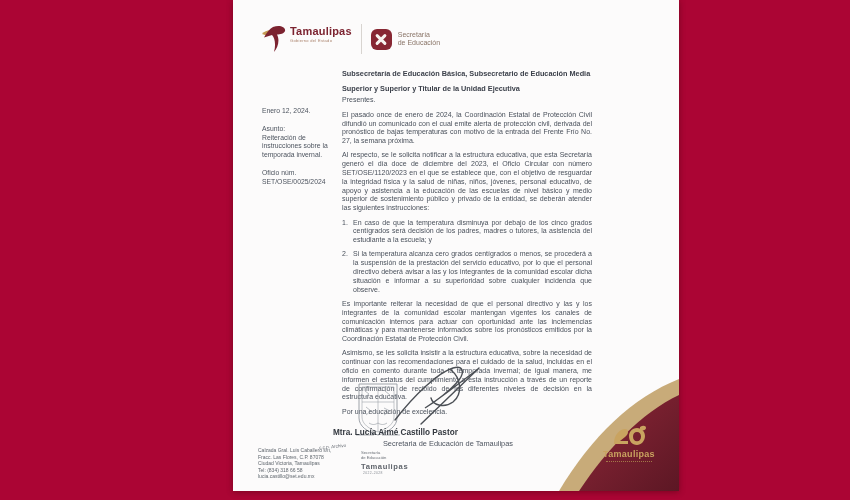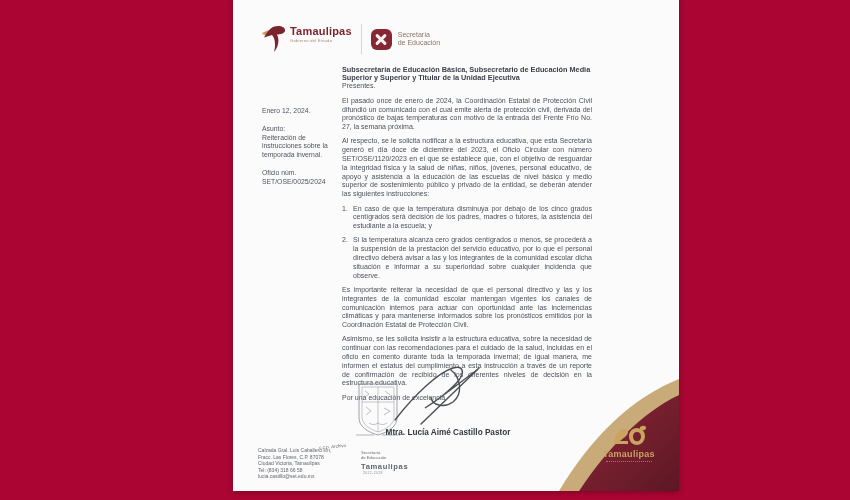--- a/index.html
+++ b/index.html
@@ -25,32 +25,32 @@
   .se-icon { width:21px; height:21px; border-radius:6px; background:#872733; position:relative; flex:0 0 auto; }
   .se-icon span { position:absolute; left:3.5px; top:9px; width:14px; height:3px; border-radius:2px; background:#f7f3ef; }
   .se-icon .x1 { transform:rotate(45deg); }
   .se-icon .x2 { transform:rotate(-45deg); }
   .se-logo-text { font-size:7px; line-height:8px; color:#8a7568; }
   
   .side-col { position:absolute; left:29px; top:107px; width:82px; font-size:6.8px; line-height:8.8px; color:#4d545f; }
   .side-col .blk { margin-bottom:9px; }
   
   .main-col { position:absolute; left:109px; top:66px; width:250px; color:#49505b; font-size:7px; line-height:8.8px; text-align:justify; }
-  .recipient { font-weight:bold; color:#3c414b; font-size:7.3px; text-align:left; line-height:8px; }
+  .recipient { font-weight:bold; color:#3c414b; font-size:7.3px; text-align:left; line-height:15px; }
   .presentes { text-align:left; margin-bottom:6px; }
   .main-col p.body-p { margin-bottom:5.5px; }
   .num-list { margin:0 0 2px 0; }
   .num-item { display:flex; margin-bottom:5.5px; }
   .num-item .num { width:11px; flex:0 0 auto; }
   .num-item .txt { flex:1; text-align:justify; }
   .closing { text-align:left; margin-top:1px; }
   
   .seal { position:absolute; left:122px; top:380px; opacity:.85; }
   .sig { position:absolute; left:158px; top:364px; }
-  .sig-name { position:absolute; left:100px; top:428px; width:230px; text-align:center; font-weight:bold; font-size:8.2px; color:#33383f; }
+  .sig-name { position:absolute; left:100px; top:428px; width:230px; text-align:left; font-weight:bold; font-size:8.2px; color:#33383f; }
   .sig-title { position:absolute; left:100px; top:439px; width:230px; text-align:center; font-size:7.4px; color:#4d545f; }
   
   .address { position:absolute; left:25px; top:447px; font-size:5px; line-height:6.6px; color:#5f666d; }
   .ccp { position:absolute; left:86px; top:444px; font-size:4.6px; color:#6b7077; transform:rotate(-5deg); }
   .stamp { position:absolute; left:128px; top:451px; color:#6b7077; }
   .stamp .s-small { font-size:4.2px; line-height:4.8px; }
   .stamp .s-big { font-size:7.6px; font-weight:bold; letter-spacing:.6px; margin-top:1px; color:#60656c; }
   .stamp .s-tiny { font-size:3.4px; letter-spacing:.4px; margin-left:2px; color:#8a8f96; }
   
   .corner { position:absolute; right:0; bottom:0; width:150px; height:112px; }
@@ -133,20 +133,21 @@
 
   <svg class="sig" width="105" height="64" viewBox="0 0 105 64">
     <g stroke="#4b4f55" fill="none" stroke-width="1.4" stroke-linecap="round">
       <path d="M4,56 C24,30 48,8 62,4 C72,1 74,8 68,16 C60,26 44,38 34,44 C50,34 72,16 86,6"></path>
       <path d="M60,6 C70,14 72,30 62,38 C54,44 42,42 40,34"></path>
       <path d="M88,4 L30,60"></path>
     </g>
   </svg>
 
   <div class="sig-name">Mtra. Lucía Aimé Castillo Pastor</div>
+  <div class="sig-title">Secretaria de Educación de Tamaulipas</div>
 
   <div class="address">
     <div>Calzada Gral. Luis Caballero s/n,</div>
     <div>Fracc. Las Flores, C.P. 87078</div>
     <div>Ciudad Victoria, Tamaulipas</div>
     <div>Tel: (834) 318 66 58</div>
     <div>lucia.castillo@set.edu.mx</div>
   </div>
 
   <div class="ccp">c.c.p. Archivo</div>

